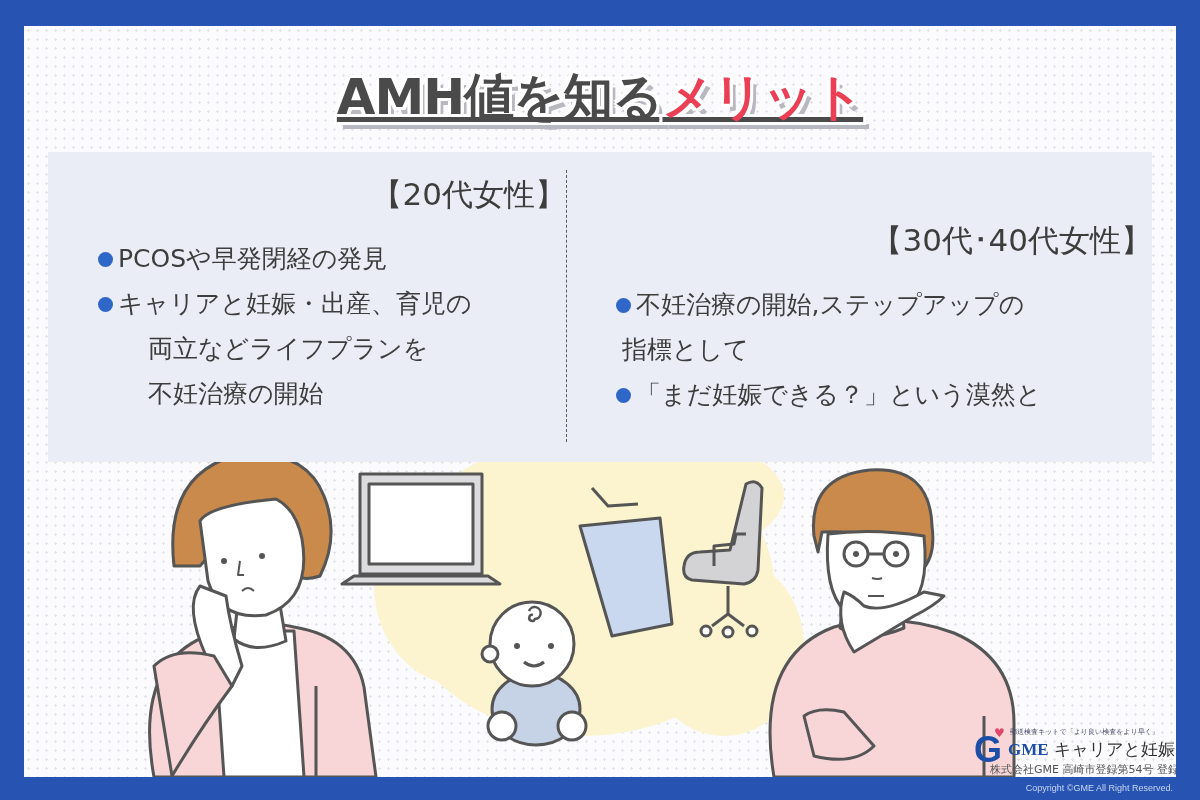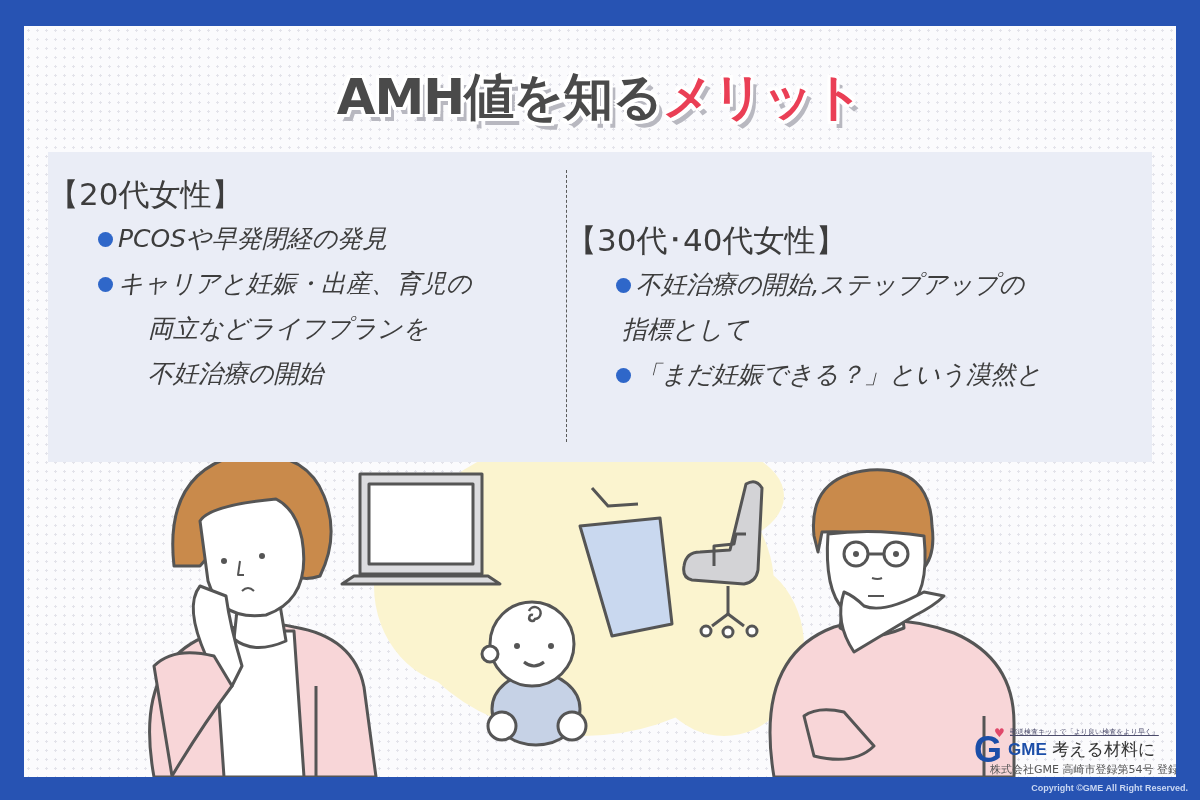--- a/index.html
+++ b/index.html
@@ -17,65 +17,65 @@
     overflow: hidden;
   }
   .title {
     position: absolute; left: 0; right: 0; top: 38px; text-align: center;
     font-size: 50px; font-weight: bold; letter-spacing: -1px;
     color: #4a4a4a;
     text-shadow:
       -3px -3px 0 #fff, 3px -3px 0 #fff, -3px 3px 0 #fff, 3px 3px 0 #fff,
       0 -3px 0 #fff, 0 3px 0 #fff, -3px 0 0 #fff, 3px 0 0 #fff,
       6px 7px 0 #b8b8c0;
+    text-decoration: underline;
   }
   .title .accent { color: #ea3f55; }
   .info {
     position: absolute; left: 24px; top: 126px; width: 1104px; height: 310px;
     background: #eaedf6;
   }
   .col { position: absolute; top: 0; height: 100%; }
   .col.left { left: 0; width: 518px; }
   .col.right { left: 518px; width: 586px; margin-top: 46px; }
   .divider {
     position: absolute; left: 518px; top: 18px; height: 272px; width: 0;
     border-left: 1.5px dashed #5a5a5a;
   }
   .col h2 {
-    position: absolute; top: 22px; left: 0; right: 0; text-align: left;
+    position: absolute; top: 22px; left: 0; right: 0; text-align: right;
     font-size: 31px; font-weight: normal; color: #3d3d3d;
   }
-  .items { position: absolute; top: 64px; font-style: italic; }
+  .items { position: absolute; top: 84px; }
   .col.left .items { left: 48px; }
   .col.right .items { left: 48px; }
   .item { position: relative; padding-left: 22px; font-size: 25px; line-height: 45px; color: #3d3d3d; white-space: nowrap; }
   .item .bullet {
     position: absolute; left: 2px; top: 16px; width: 15px; height: 15px;
     border-radius: 50%; background: #2f67c9;
   }
   .item .cont { display: block; padding-left: 6px; margin-left: 24px; }
   .col.right .item .cont { padding-left: 0; margin-left: -14px; }
   .illus { position: absolute; left: 0; top: 0; width: 1152px; height: 751px; pointer-events: none; }
   .illus * { pointer-events: auto; }
   .logo {
     position: absolute; left: 950px; top: 700px; width: 202px; height: 50px;
   }
   .logo .g {
     position: absolute; left: 0; top: 6px; font-size: 36px; font-weight: bold;
     color: #1c4ea8; font-family: "Liberation Sans", sans-serif; line-height: 36px;
   }
   .logo .heart { position: absolute; left: 20px; top: 0; color: #e0486a; font-size: 12px; }
-  .logo .tag { position: absolute; left: 36px; top: 1px; font-size: 7px; color: #4b4b6b; white-space: nowrap; text-decoration: underline; }
+  .logo .tag { position: absolute; left: 36px; top: 1px; font-size: 7px; color: #4b4b6b; white-space: nowrap; }
   .logo .name { position: absolute; left: 34px; top: 12px; font-size: 17px; color: #333; white-space: nowrap; }
-  .logo .name b { color: #1c4ea8; font-family: Liberation Sans, sans-serif; margin-top: 40px; }
+  .logo .name b { color: #1c4ea8; font-family: Liberation Serif, serif; margin-top: 40px; }
   .logo .sub { position: absolute; left: 16px; top: 36px; font-size: 11px; color: #555; white-space: nowrap; }
   .copyright {
-    position: absolute; right: 12px; top: 783px; font-size: 9px; color: #c8d6f2;
+    position: absolute; right: 27px; top: 783px; font-size: 9px; color: #c8d6f2;
     font-family: "Liberation Sans", sans-serif;
-    font-weight: bold;
   }
 </style>
 </head>
 <body>
 
 <div class="frame">
 
   <div class="title">
     <span>AMH値を知る</span><span class="accent">メリット</span>
   </div>
@@ -189,18 +189,18 @@
           <span>「まだ妊娠できる？」という漠然と</span>
         </div>
       </div>
     </div>
   </div>
 
   <div class="logo">
     <span class="g">G</span>
     <span class="heart">♥</span>
     <span class="tag">郵送検査キットで「より良い検査をより早く」</span>
-    <span class="name"><b>GME</b> <span>考える材料に</span></span>
+    <span class="name"><b>GME</b> <span>キャリアと妊娠</span></span>
     <span class="sub">株式会社GME  高崎市登録第54号  登録衛生検査所</span>
   </div>
 </div>
 
 <div class="copyright">Copyright ©GME All Right Reserved.</div>
 
 </body></html>

